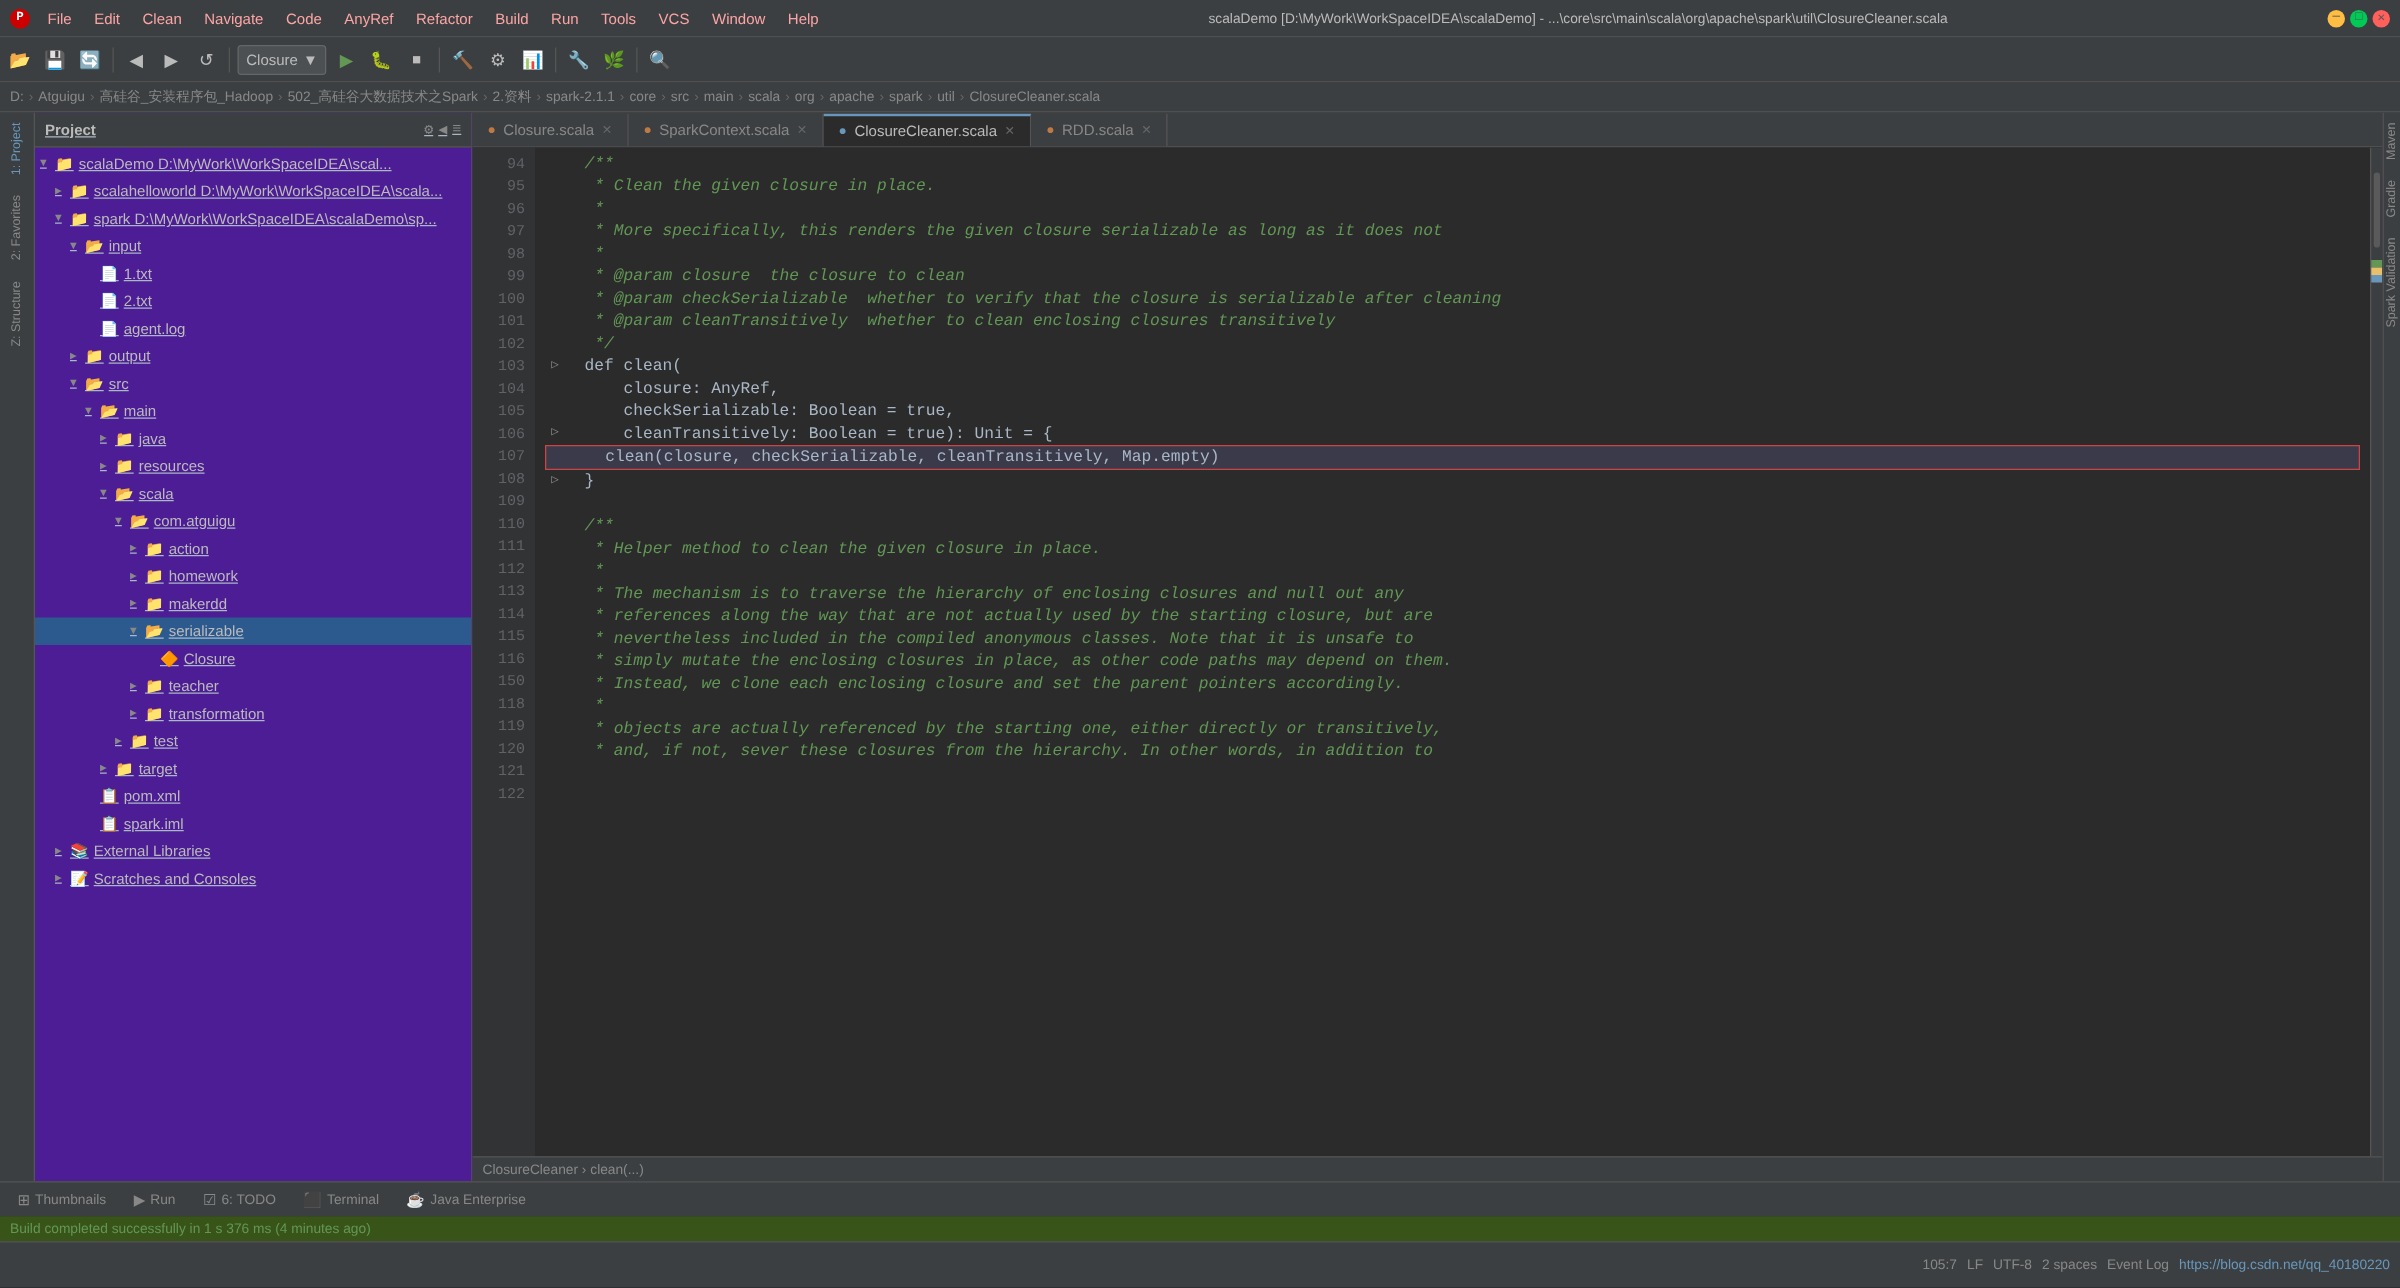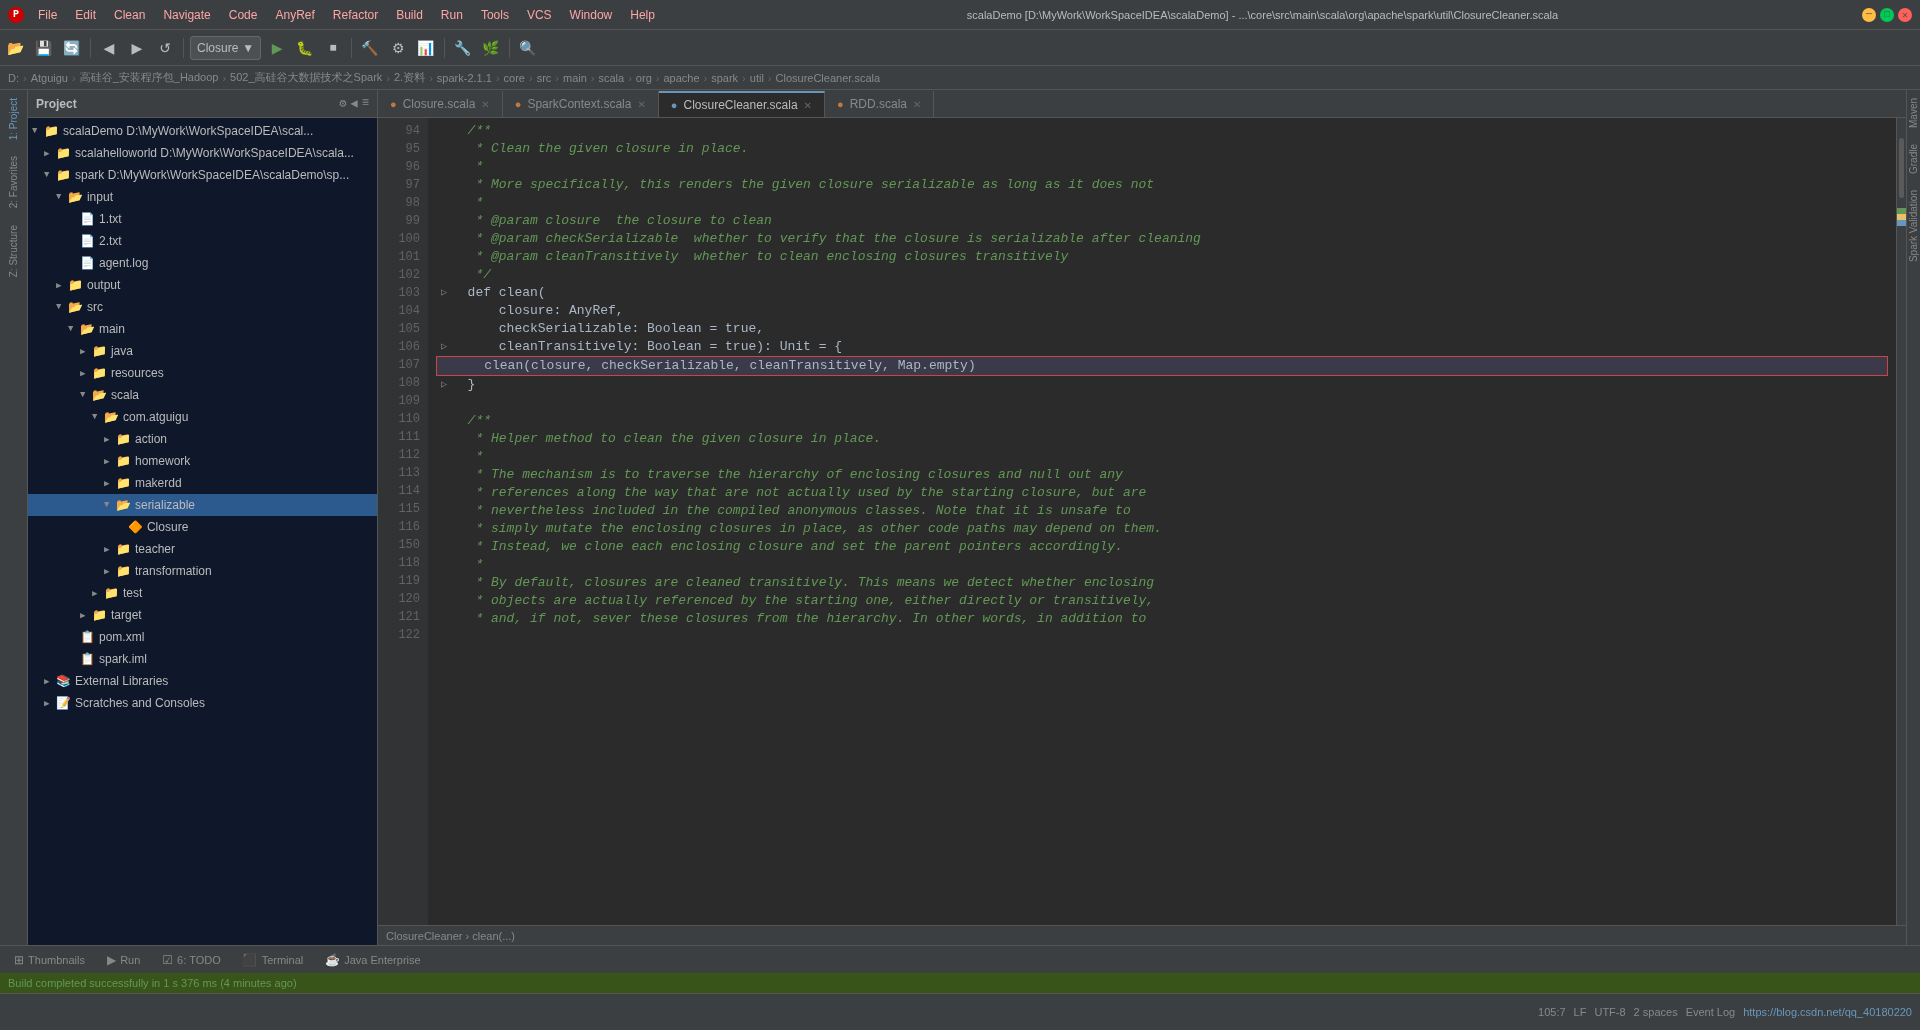--- a/index.html
+++ b/index.html
@@ -145,26 +145,27 @@
     
     #main-layout {
       display: flex;
       flex: 1;
       overflow: hidden;
     }
 
     
     #project-panel {
       width: 350px;
-      background: #0f172a;
+      background: #4c1d95;
       border-right: 1px solid #555;
       display: flex;
       flex-direction: column;
       flex-shrink: 0;
       overflow: hidden;
+      text-decoration: underline;
     }
     #project-header {
       background: #3c3f41;
       height: 28px;
       display: flex;
       align-items: center;
       justify-content: space-between;
       padding: 0 8px;
       border-bottom: 1px solid #555;
     }
@@ -769,21 +770,20 @@
           <div class="code-line"><span class="gutter-icon"></span><span class="c-default"></span></div>
           <div class="code-line"><span class="gutter-icon"></span><span class="c-comment">  /**</span></div>
           <div class="code-line"><span class="gutter-icon"></span><span class="c-comment">   * Helper method to clean the given closure in place.</span></div>
           <div class="code-line"><span class="gutter-icon"></span><span class="c-comment">   *</span></div>
           <div class="code-line"><span class="gutter-icon"></span><span class="c-comment">   * The mechanism is to traverse the hierarchy of enclosing closures and null out any</span></div>
           <div class="code-line"><span class="gutter-icon"></span><span class="c-comment">   * references along the way that are not actually used by the starting closure, but are</span></div>
           <div class="code-line"><span class="gutter-icon"></span><span class="c-comment">   * nevertheless included in the compiled anonymous classes. Note that it is unsafe to</span></div>
           <div class="code-line"><span class="gutter-icon"></span><span class="c-comment">   * simply mutate the enclosing closures in place, as other code paths may depend on them.</span></div>
           <div class="code-line"><span class="gutter-icon"></span><span class="c-comment">   * Instead, we clone each enclosing closure and set the parent pointers accordingly.</span></div>
           <div class="code-line"><span class="gutter-icon"></span><span class="c-comment">   *</span></div>
-          <div class="code-line"><span class="gutter-icon"></span><span class="c-comment">   * By default, closures are cleaned transitively. This means we detect whether enclosing</span></div>
           <div class="code-line"><span class="gutter-icon"></span><span class="c-comment">   * objects are actually referenced by the starting one, either directly or transitively,</span></div>
           <div class="code-line"><span class="gutter-icon"></span><span class="c-comment">   * and, if not, sever these closures from the hierarchy. In other words, in addition to</span></div>
         </div>
       <div id="right-scrollbar">
         <div class="scrollbar-thumb" style="height: 60px; margin-top: 20px;"></div>
 
         <div class="edge-indicator" style="margin-top: 10px;"></div>
         <div class="edge-indicator edge-warn"></div>
         <div class="edge-indicator edge-info"></div>
       </div>

